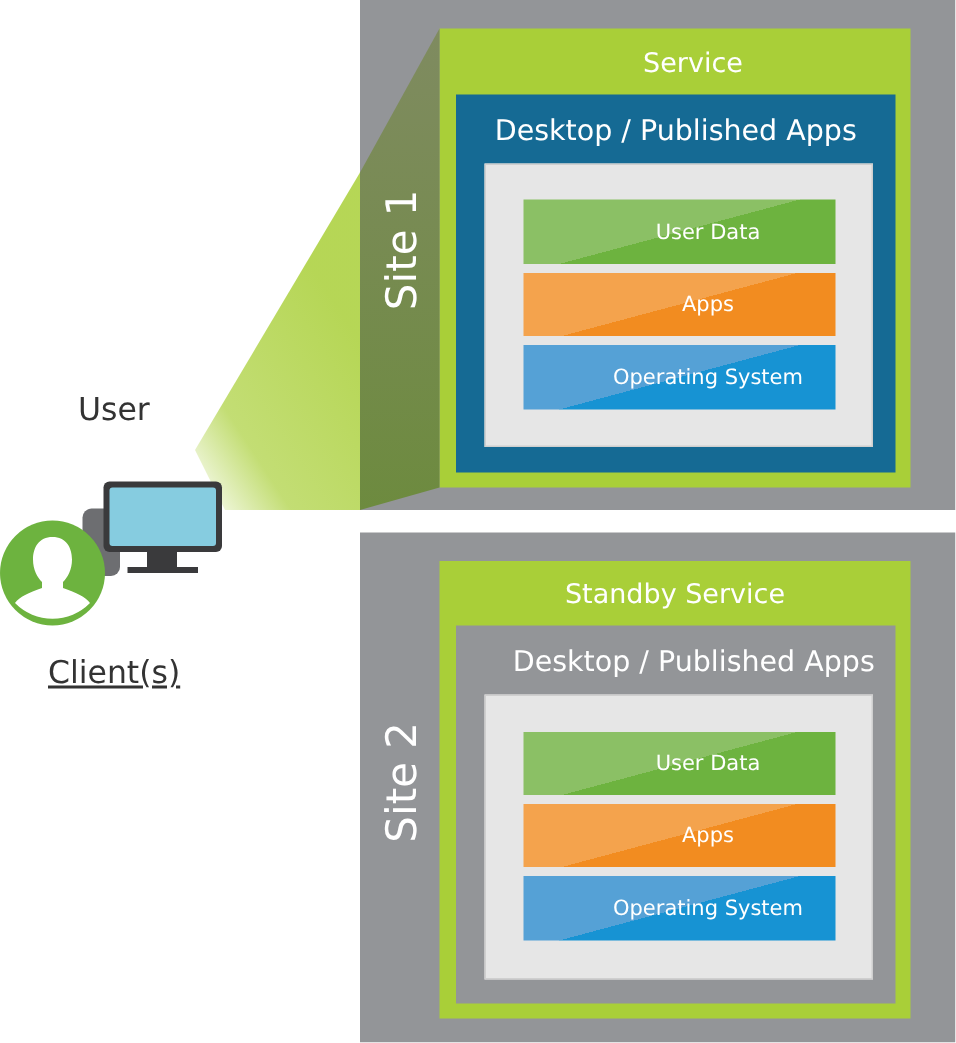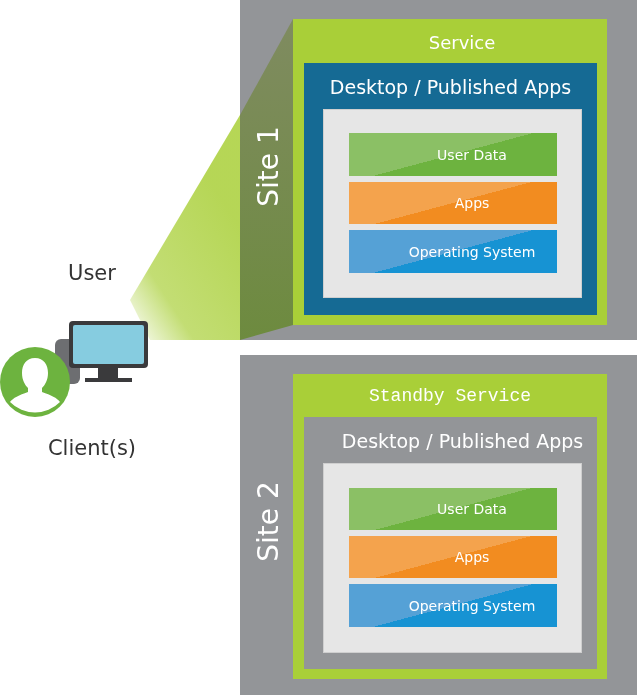--- a/index.html
+++ b/index.html
@@ -9,21 +9,21 @@
   .site { background:#939598; }
   .svc { background:#a9cf38; }
   .dpa1 { background:#156a94; }
   .dpa2 { background:#939598; }
   .panel { background:#e6e6e6; border:1px solid #cfcfcf; box-sizing:border-box; }
   .lbl-light { color:#ffffff; text-align:center; white-space:nowrap; }
   .layer { color:#fff; font-size:14px; text-align:center; box-sizing:border-box;
            display:flex; align-items:center; justify-content:center;padding-left:38px; }
   .site-label { color:#fff; font-size:28px; transform:rotate(-90deg); transform-origin:center center;
                 white-space:nowrap; text-align:center; }
-  .dark-text { color:#333333; font-size:21px; text-align:center; }
+  .dark-text { color:#333333; font-size:21px; }
   svg { display:block; }
 </style>
 </head>
 <body>
 
 <div class="abs site" style="left:240px;top:0;width:397px;height:340px;"></div>
 <div class="abs svc" style="left:293px;top:19px;width:314px;height:306px;"></div>
 <div class="abs lbl-light" style="left:293px;top:32px;width:338px;font-size:18px;">Service</div>
 <div class="abs dpa1" style="left:304px;top:63px;width:293px;height:252px;"></div>
 <div class="abs lbl-light" style="left:304px;top:76px;width:293px;font-size:19px;">Desktop / Published Apps</div>
@@ -51,21 +51,21 @@
     </linearGradient>
   </defs>
   <polygon points="130,300 240,115 240,340 150,340" fill="url(#beamg)"></polygon>
   <polygon points="240,115 293,19 293,325 240,340" fill="url(#beamdark)"></polygon>
 </svg>
 
 <div class="abs site-label" style="left:218px;top:150px;width:100px;">Site 1</div>
 
 <div class="abs site" style="left:240px;top:355px;width:397px;height:340px;"></div>
 <div class="abs svc" style="left:293px;top:374px;width:314px;height:305px;"></div>
-<div class="abs lbl-light" style="left:293px;top:386px;width:314px;font-size:18px;font-family:Liberation Mono, monospace;">Standby Service</div>
+<div class="abs lbl-light" style="left:293px;top:386px;width:314px;font-size:18px;">Standby Service</div>
 <div class="abs dpa2" style="left:304px;top:417px;width:293px;height:252px;"></div>
 <div class="abs lbl-light" style="left:328px;top:430px;width:269px;font-size:19px;">Desktop / Published Apps</div>
 <div class="abs panel" style="left:323px;top:463px;width:259px;height:190px;"></div>
 <div class="abs layer" style="left:349px;top:488px;width:208px;height:42px;background:linear-gradient(165deg,#8bc065 0%,#8bc065 50%,#6db33f 50%,#6db33f 100%);">
   <span>User Data</span>
   </div>
 <div class="abs layer" style="left:349px;top:536px;width:208px;height:42px;background:linear-gradient(165deg,#f4a34d 0%,#f4a34d 50%,#f28c20 50%,#f28c20 100%);">
   <span>Apps</span>
   </div>
 <div class="abs layer" style="left:349px;top:584px;width:208px;height:43px;background:linear-gradient(165deg,#55a1d6 0%,#55a1d6 50%,#1793d3 50%,#1793d3 100%);">
@@ -80,13 +80,13 @@
     <rect x="69" y="6" width="79" height="47" rx="4" fill="#3a3a3c"></rect>
     <rect x="73" y="10" width="71" height="39" rx="2" fill="#86cce0"></rect>
     <rect x="98" y="53" width="20" height="10" fill="#3a3a3c"></rect>
     <rect x="85" y="63" width="47" height="4" fill="#3a3a3c"></rect>
   </g>
   <g>
     <circle cx="35" cy="67" r="35" fill="#6db33f"></circle>
     <path d="M35,43 c-9,0 -13,7 -13,15 c0,7 3,12 6,15 l0,4 c-9,3 -15,6 -18,10 a35,35 0 0 0 50,0 c-3,-4 -9,-7 -18,-10 l0,-4 c3,-3 6,-8 6,-15 c0,-8 -4,-15 -13,-15 z" fill="#ffffff"></path>
   </g>
 </svg>
-<div class="abs dark-text" style="left:32px;top:436px;width:120px;">Client(s)</div>
+<div class="abs dark-text" style="left:32px;top:436px;width:120px;text-decoration:underline;">Client(s)</div>
 
 </body></html>

